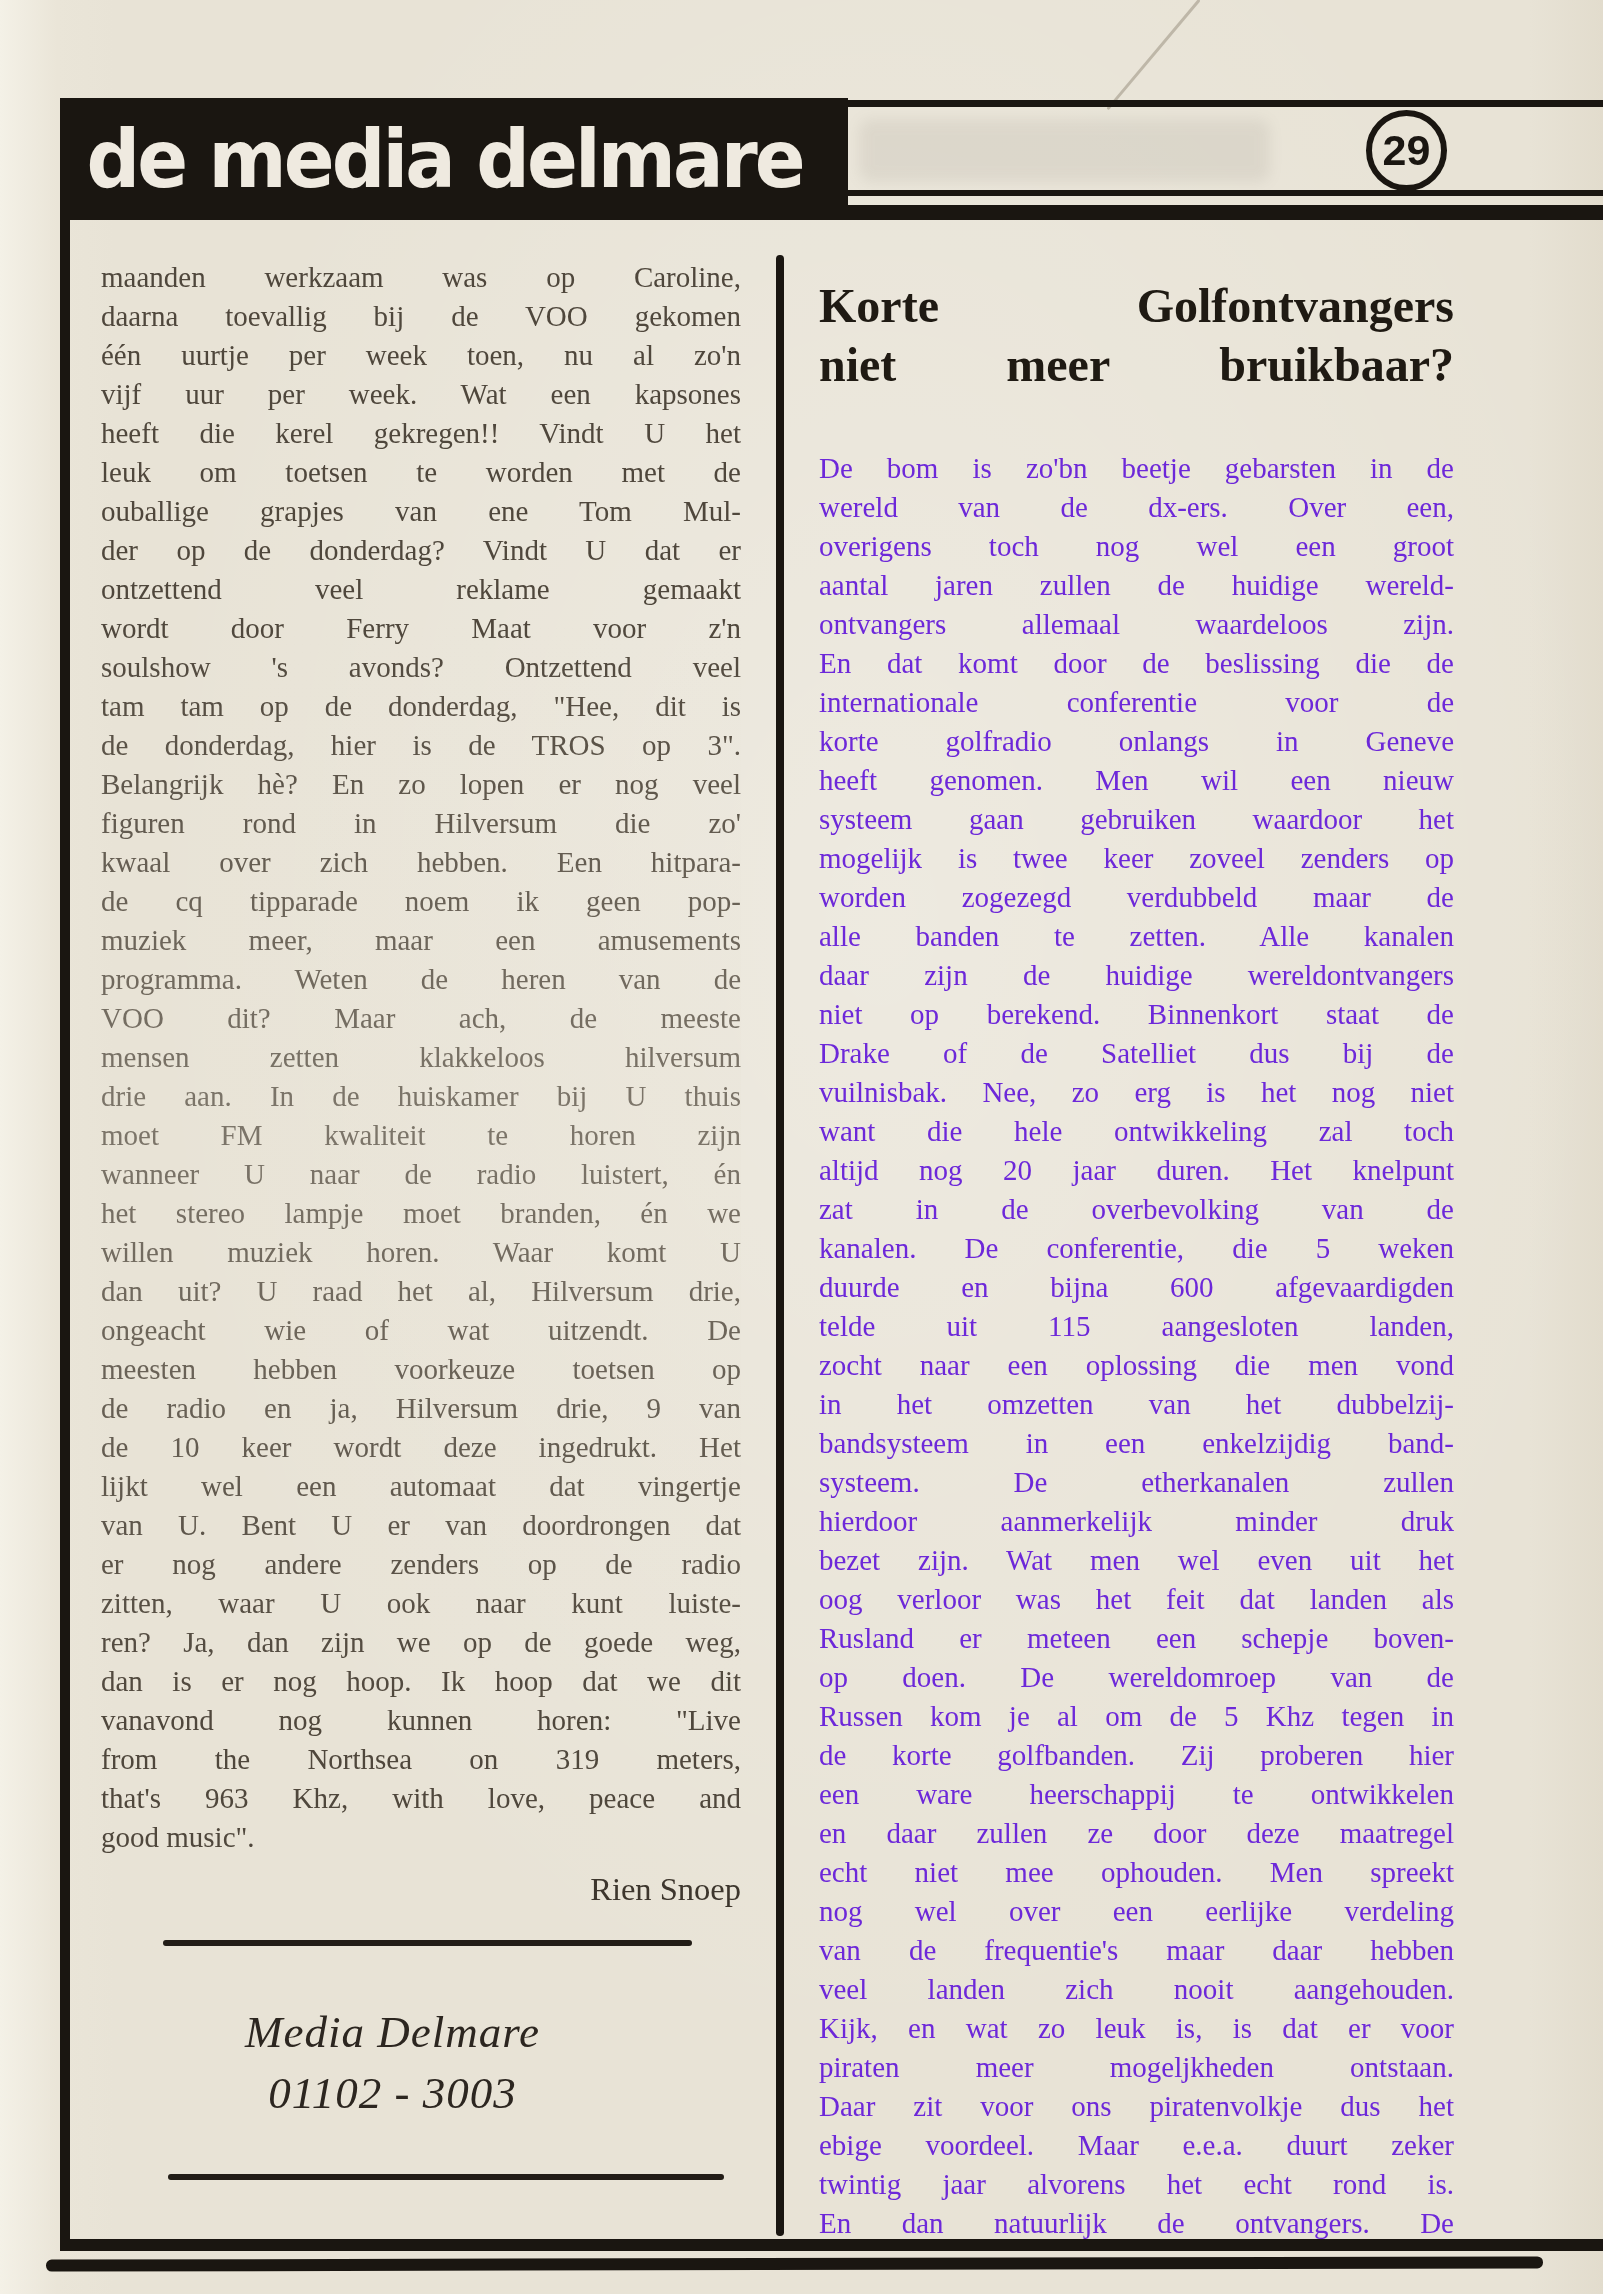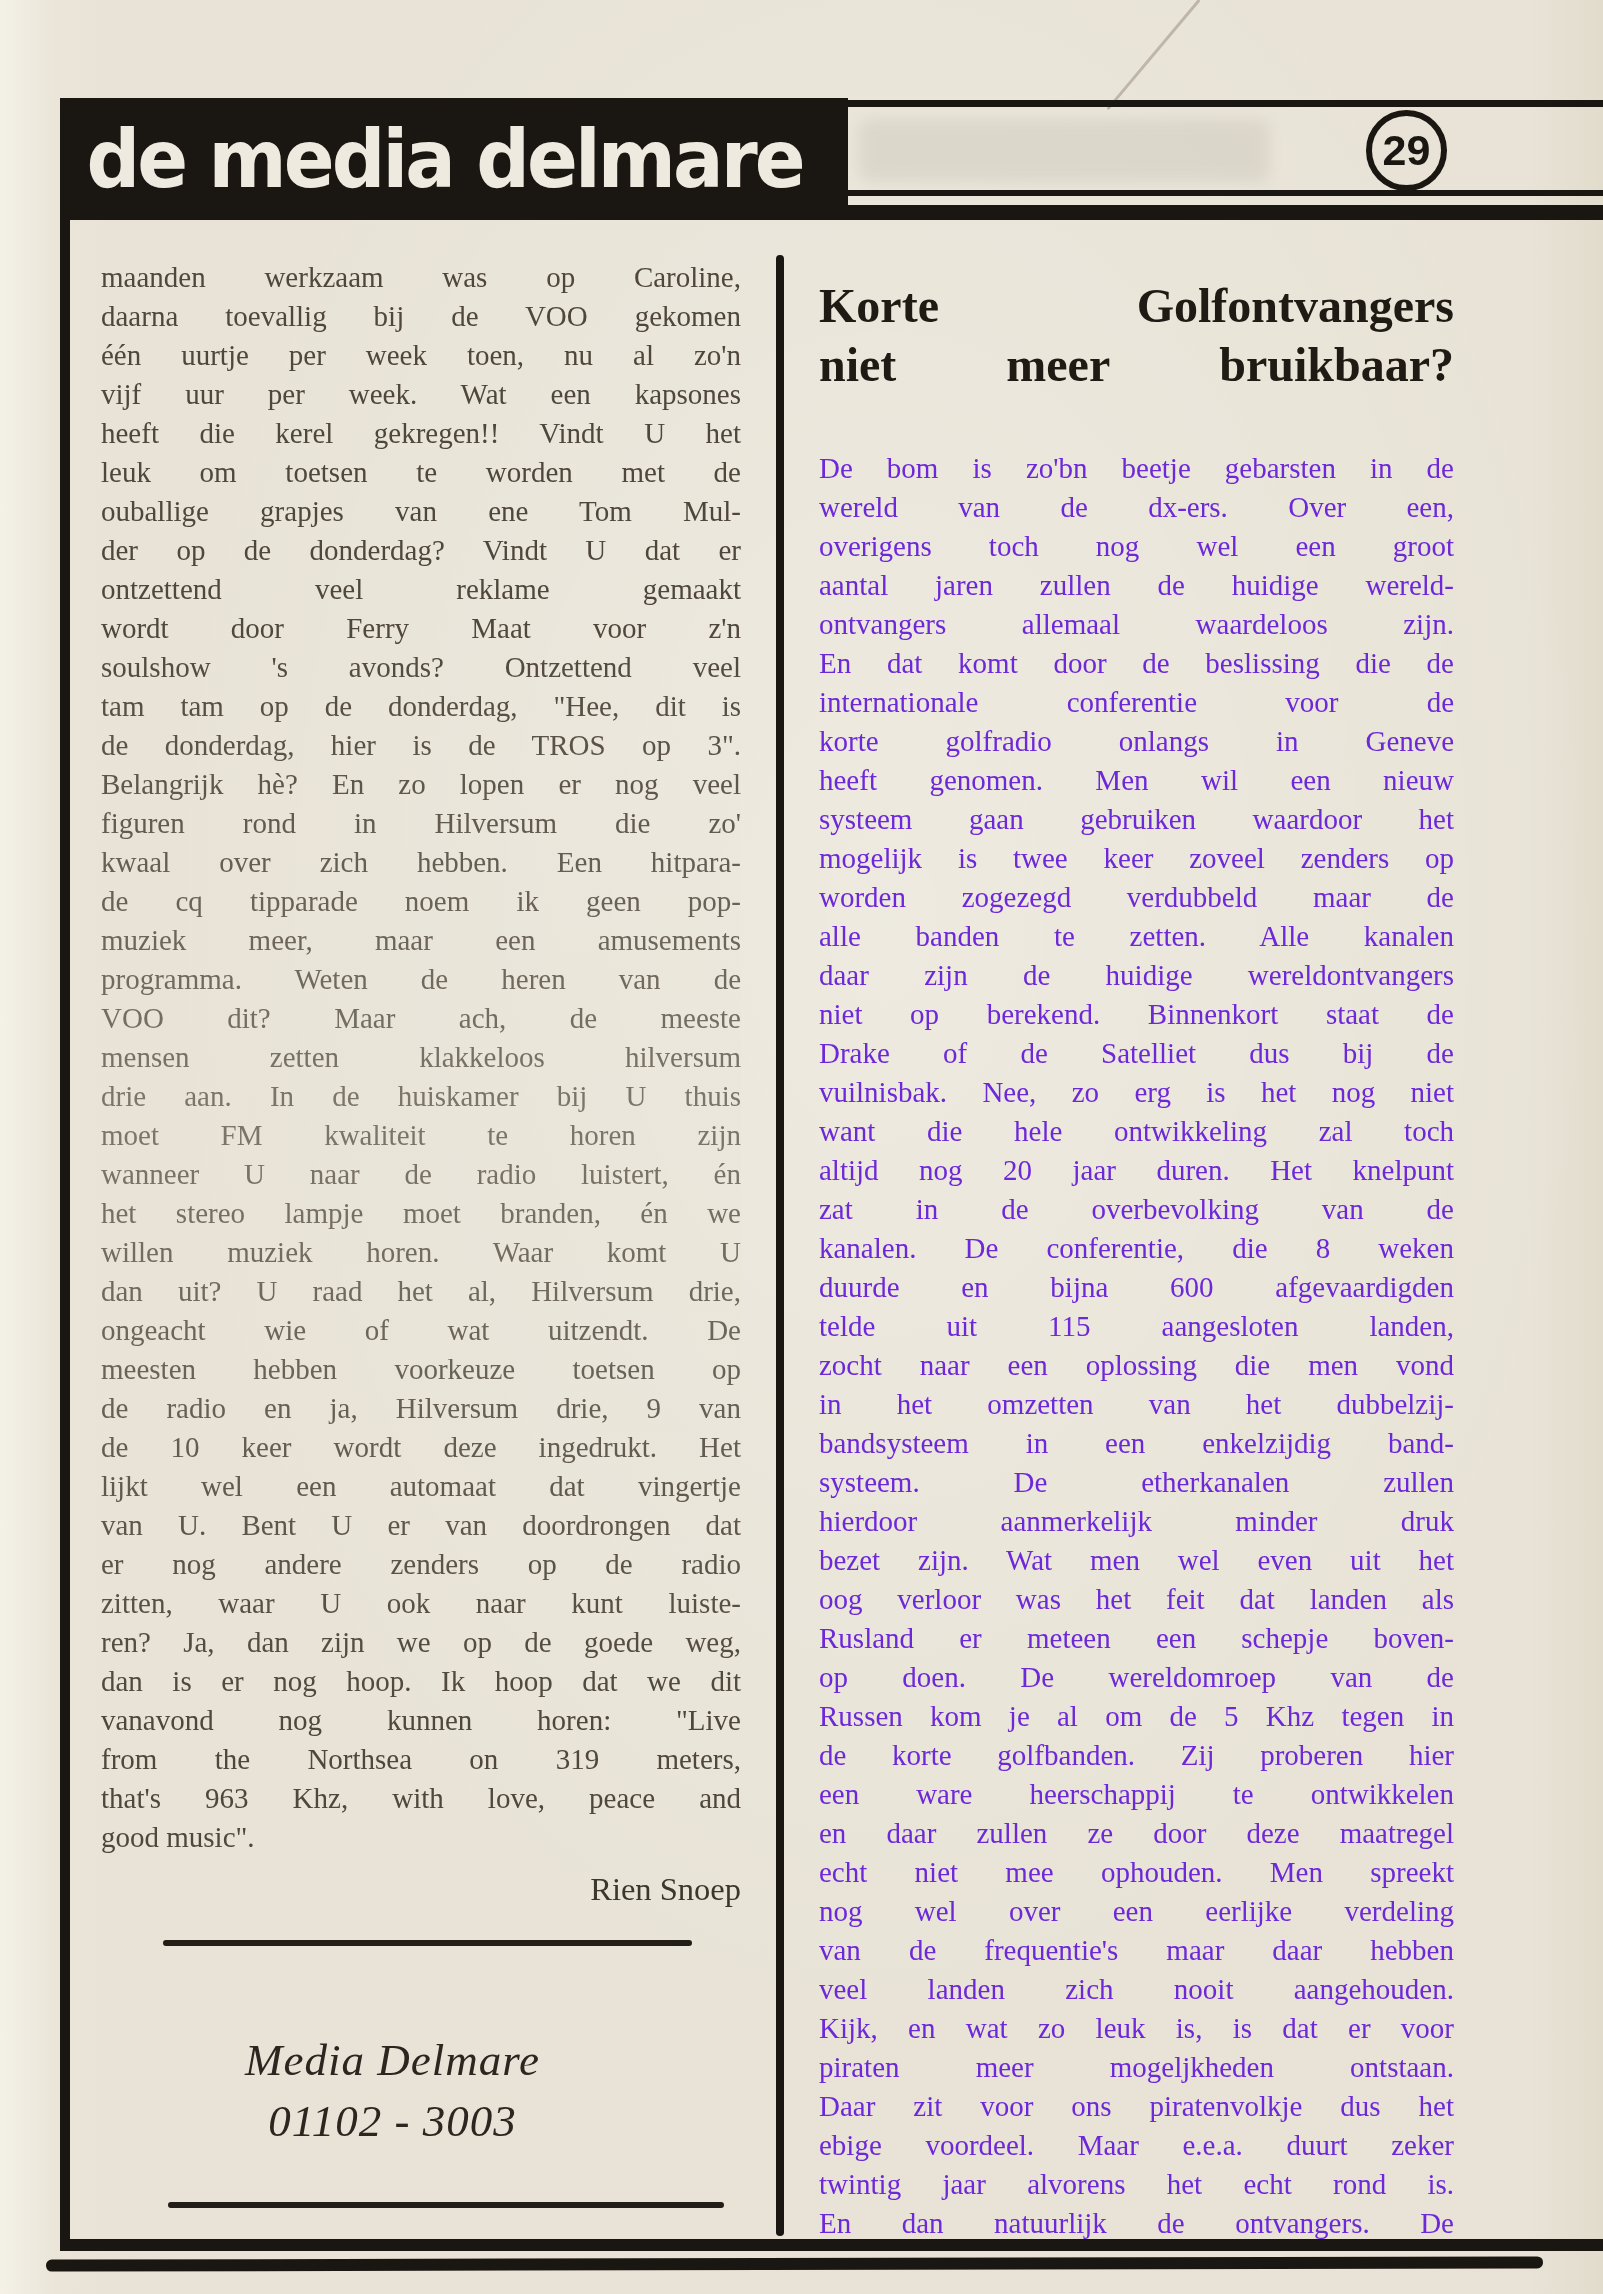--- a/index.html
+++ b/index.html
@@ -61,21 +61,21 @@
   .fade-overlay{
     position:absolute;left:0;top:363px;width:100%;height:1099px;pointer-events:none;
     background:linear-gradient(180deg, rgba(232,227,214,0) 0%, rgba(232,227,214,0.30) 45%, rgba(232,227,214,0) 100%);
   }
   .signature{
     margin-top:14.3px;font-size:32.5px;text-align:right;padding-right:0px;color:#3d362d;height:43px;
   }
   .hr{background:#221d17;height:5.7px;border-radius:2.9px;}
   .hr1{margin-top:26px;margin-left:62px;width:529px;}
   .hr2{margin-top:50px;margin-left:67px;width:556px;}
-  .contact{margin-top:84px;text-align:center;width:583px;color:#2c2620;}
+  .contact{margin-top:56px;text-align:center;width:583px;color:#2c2620;}
   .contact-name,.contact-phone{
     font-style:italic;font-size:45px;line-height:61px;letter-spacing:1px;
   }
   
   .headline{margin:0 0 55px 0;padding:0;color:#1f1a13;}
   .hl-line{
     display:block;font-weight:bold;font-size:48px;line-height:59px;
     text-align:justify;text-align-last:justify;letter-spacing:0px;
   }
   
@@ -181,21 +181,21 @@
         <div class="tline">mogelijk is twee keer zoveel zenders op</div>
         <div class="tline">worden zogezegd verdubbeld maar de</div>
         <div class="tline">alle banden te zetten. Alle kanalen</div>
         <div class="tline">daar zijn de huidige wereldontvangers</div>
         <div class="tline">niet op berekend. Binnenkort staat de</div>
         <div class="tline">Drake of de Satelliet dus bij de</div>
         <div class="tline">vuilnisbak. Nee, zo erg is het nog niet</div>
         <div class="tline">want die hele ontwikkeling zal toch</div>
         <div class="tline">altijd nog 20 jaar duren. Het knelpunt</div>
         <div class="tline">zat in de overbevolking van de</div>
-        <div class="tline">kanalen. De conferentie, die 8 weken</div>
+        <div class="tline">kanalen. De conferentie, die 5 weken</div>
         <div class="tline">duurde en bijna 600 afgevaardigden</div>
         <div class="tline">telde uit 115 aangesloten landen,</div>
         <div class="tline">zocht naar een oplossing die men vond</div>
         <div class="tline">in het omzetten van het dubbelzij-</div>
         <div class="tline">bandsysteem in een enkelzijdig band-</div>
         <div class="tline">systeem. De etherkanalen zullen</div>
         <div class="tline">hierdoor aanmerkelijk minder druk</div>
         <div class="tline">bezet zijn. Wat men wel even uit het</div>
         <div class="tline">oog verloor was het feit dat landen als</div>
         <div class="tline">Rusland er meteen een schepje boven-</div>

